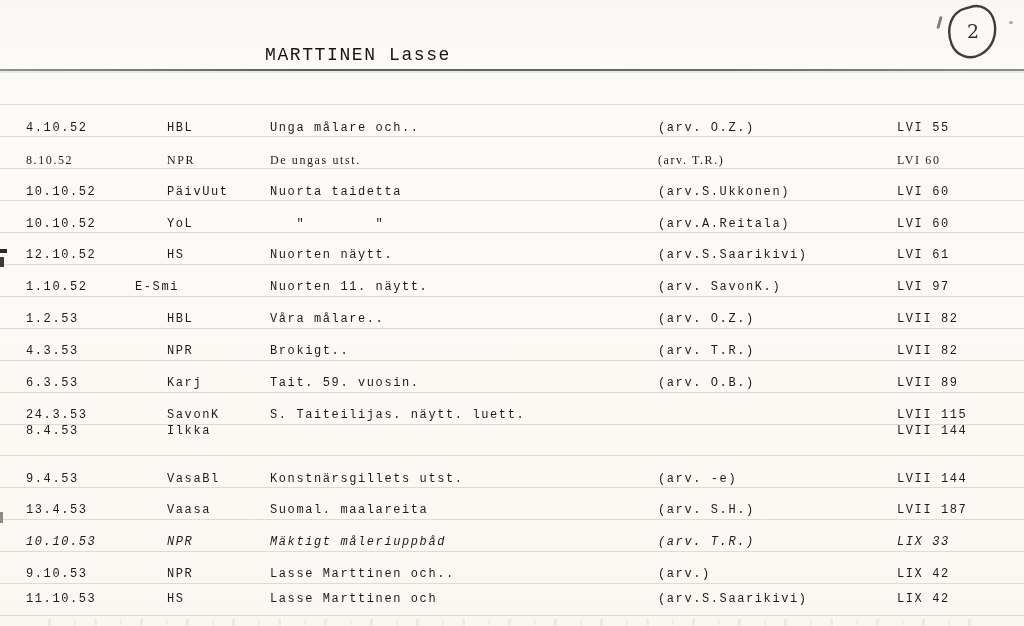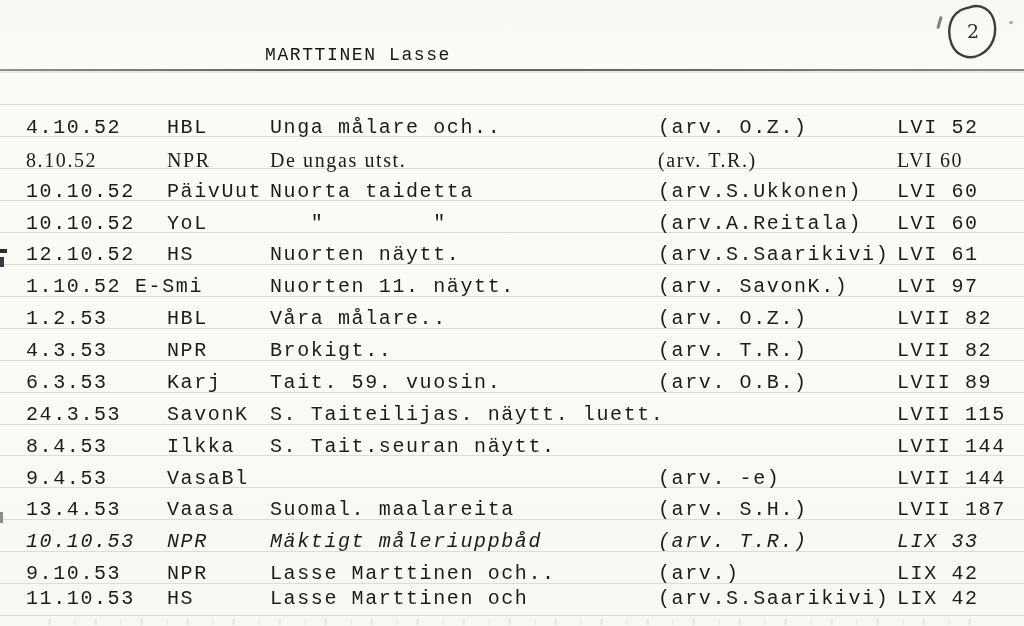--- a/index.html
+++ b/index.html
@@ -20,21 +20,21 @@
     position:absolute;top:69px;left:0;width:1024px;height:2px;
     background:linear-gradient(90deg,#8f8f8c,#5d5d5b 30%,#6a6a67 70%,#8b8b88);
     box-shadow:0 2px 0 rgba(200,200,195,.35);
   }
   .ruled-line{
     position:absolute;left:0;width:1024px;height:1px;
     background:#dcdbd4;
   }
   .entry-row{
     position:absolute;left:0;width:1024px;height:22px;
-    font-size:20px;letter-spacing:1.6px;line-height:22px;
+    font-size:12px;letter-spacing:1.6px;line-height:22px;
   }
   .cell{position:absolute;top:0;white-space:pre;color:#1c1c1c;}
   .c-date{left:26px;}
   .c-source{left:167px;}
   .c-title{left:270px;}
   .c-reviewer{left:658px;}
   .c-ref{left:897px;}
   .page-circle{
     position:absolute;left:942px;top:3px;width:62px;height:60px;
   }
@@ -100,21 +100,21 @@
       <div class="ruled-line" style="top: 583px;"></div>
       <div class="ruled-line" style="top: 615px;"></div>
     </div>
 
   <div>
       <div class="entry-row" style="top: 117px;">
         <span class="cell c-date">4.10.52</span>
         <span class="cell c-source">HBL</span>
         <span class="cell c-title">Unga målare och..</span>
         <span class="cell c-reviewer">(arv. O.Z.)</span>
-        <span class="cell c-ref">LVI 52</span>
+        <span class="cell c-ref">LVI 55</span>
       </div>
       <div class="entry-row" style="top: 149px; font-family: Liberation Serif, serif;">
         <span class="cell c-date">8.10.52</span>
         <span class="cell c-source">NPR</span>
         <span class="cell c-title">De ungas utst.</span>
         <span class="cell c-reviewer">(arv. T.R.)</span>
         <span class="cell c-ref">LVI 60</span>
       </div>
       <div class="entry-row" style="top: 181px;">
         <span class="cell c-date">10.10.52</span>
@@ -165,29 +165,29 @@
         <span class="cell c-reviewer">(arv. O.B.)</span>
         <span class="cell c-ref">LVII 89</span>
       </div>
       <div class="entry-row" style="top: 404px;">
         <span class="cell c-date">24.3.53</span>
         <span class="cell c-source">SavonK</span>
         <span class="cell c-title">S. Taiteilijas. näytt. luett.</span>
         <span class="cell c-reviewer"></span>
         <span class="cell c-ref">LVII 115</span>
       </div>
-      <div class="entry-row" style="top: 436px;">
+      <div class="entry-row" style="top: 420px;">
         <span class="cell c-date">8.4.53</span>
         <span class="cell c-source">Ilkka</span>
-        <span class="cell c-title">S. Tait.seuran näytt.</span>
         <span class="cell c-ref">LVII 144</span>
       </div>
       <div class="entry-row" style="top: 468px;">
         <span class="cell c-date">9.4.53</span>
         <span class="cell c-source">VasaBl</span>
+        <span class="cell c-title">Konstnärsgillets utst.</span>
         <span class="cell c-reviewer">(arv. -e)</span>
         <span class="cell c-ref">LVII 144</span>
       </div>
       <div class="entry-row" style="top: 499px;">
         <span class="cell c-date">13.4.53</span>
         <span class="cell c-source">Vaasa</span>
         <span class="cell c-title">Suomal. maalareita</span>
         <span class="cell c-reviewer">(arv. S.H.)</span>
         <span class="cell c-ref">LVII 187</span>
       </div>

